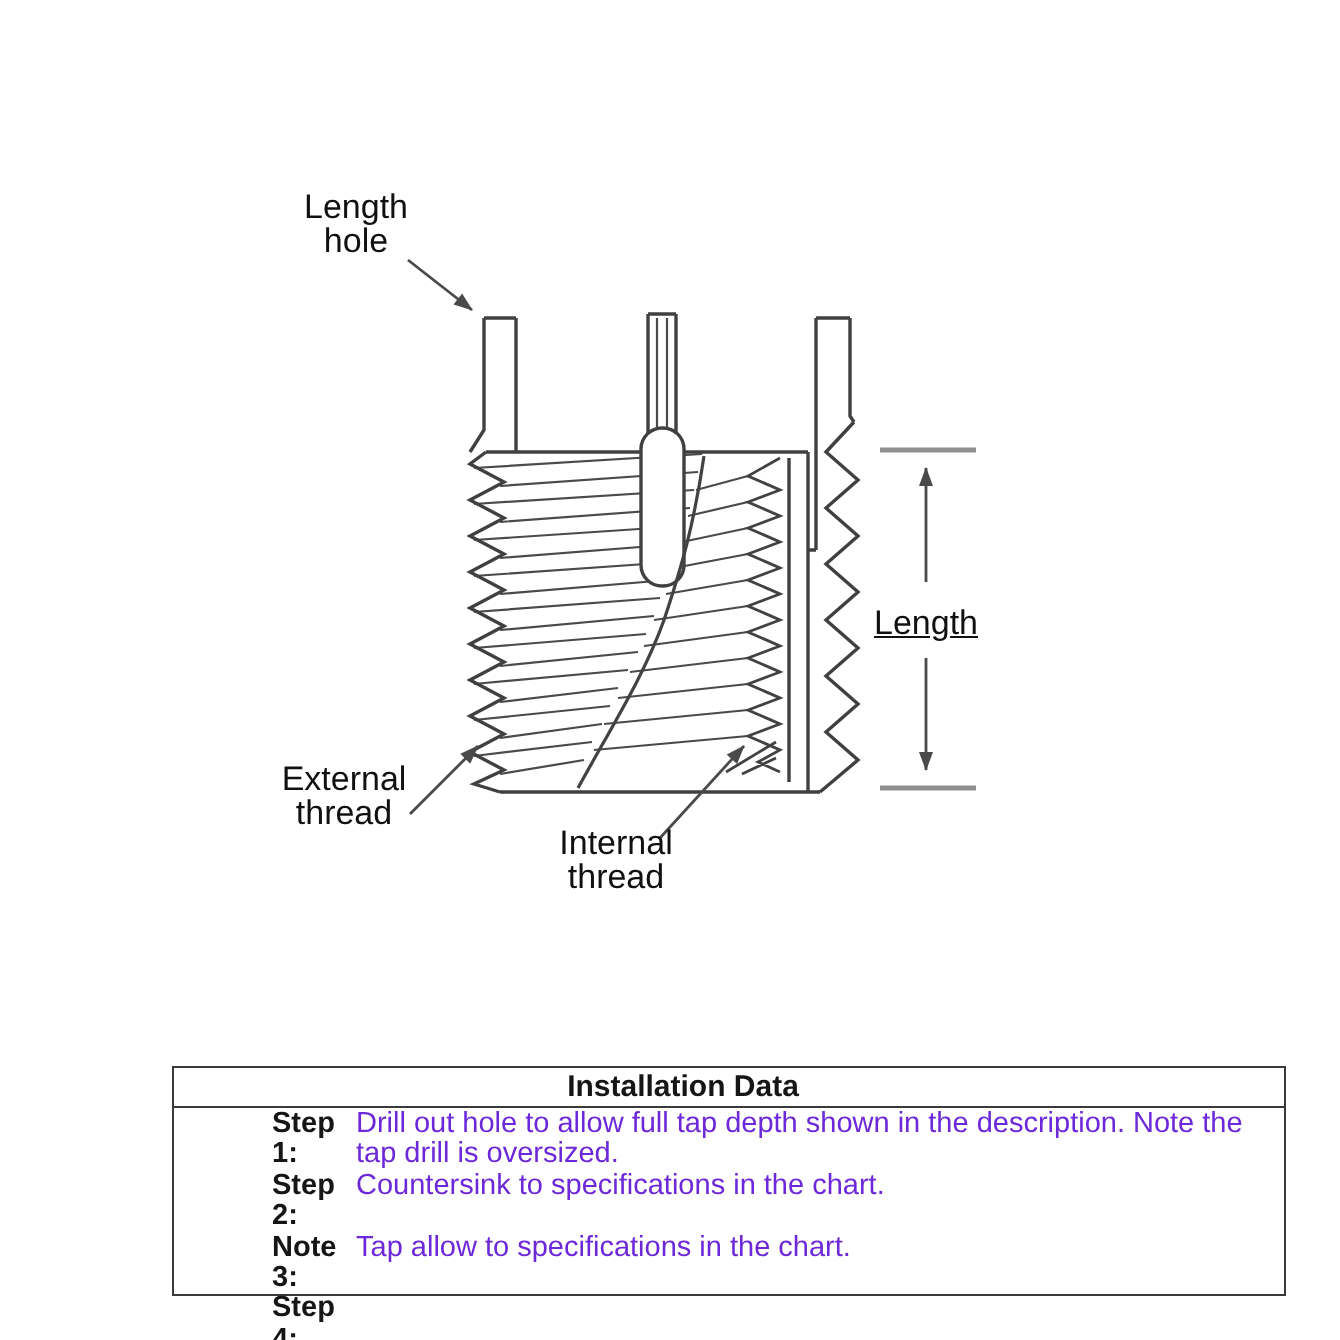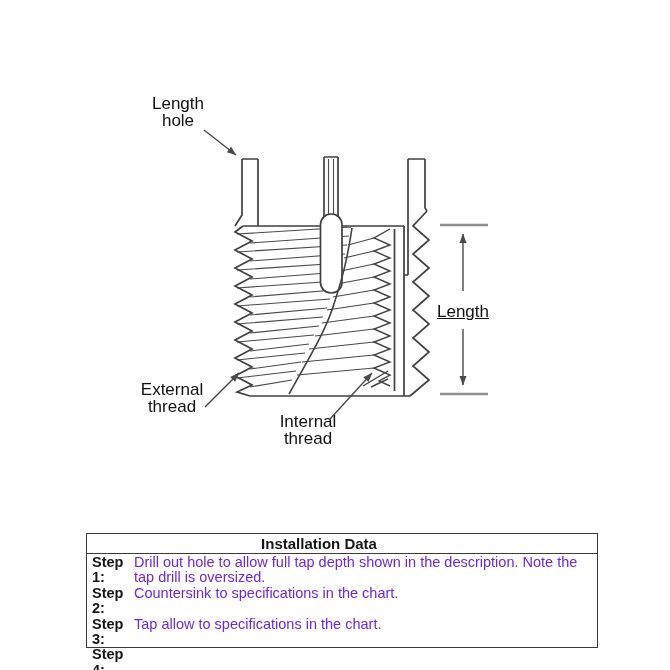--- a/index.html
+++ b/index.html
@@ -9,32 +9,32 @@
   }
   .canvas svg{position:absolute;left:0;top:0;}
   .diagram-label{
     position:absolute;text-align:center;font-size:17px;line-height:16.5px;
     color:#111111;white-space:nowrap;
   }
   .length-label{
     position:absolute;font-size:17px;color:#111111;white-space:nowrap;text-decoration:underline;
   }
   .data-table{
-    position:absolute;left:86px;top:533px;width:512px;height:115px;
+    position:absolute;left:86px;top:533px;width:557px;height:115px;
     border:1.6px solid #3a3a3a;box-sizing:border-box;background:#ffffff;
   }
   .data-table .thead{
     height:20px;border-bottom:1.6px solid #3a3a3a;box-sizing:border-box;
     font-size:15px;font-weight:bold;text-align:center;line-height:19px;
     padding-right:46px;color:#161616;
   }
   .data-table .tbody{padding:1px 2px 0 5px;}
   .trow{display:flex;align-items:flex-start;}
   .trow .slabel{
-    flex:0 0 42px;font-weight:bold;font-size:14.5px;line-height:15.4px;color:#161616;
+    flex:0 0 42px;font-weight:bold;font-size:14.5px;line-height:15.4px;color:#161616;margin-left:44px;
   }
   .trow .stext{
     flex:1 1 auto;font-size:14.5px;line-height:15.4px;color:#6d28d9;
   }
 </style>
 </head>
 <body>
 
 <div class="canvas">
 
@@ -109,21 +109,21 @@
     <div class="tbody">
       <div class="trow">
         <span class="slabel">Step 1:</span>
         <span class="stext">Drill out hole to allow full tap depth shown in the description. Note the tap drill is oversized.</span>
       </div>
       <div class="trow">
         <span class="slabel">Step 2:</span>
         <span class="stext">Countersink to specifications in the chart.</span>
       </div>
       <div class="trow">
-        <span class="slabel">Step 3:</span>
+        <span class="slabel">Note 3:</span>
         <span class="stext">Tap allow to specifications in the chart.</span>
       </div>
       <div class="trow">
         <span class="slabel">Step 4:</span>
       </div>
 
     </div>
   </div>
 
 </div>

